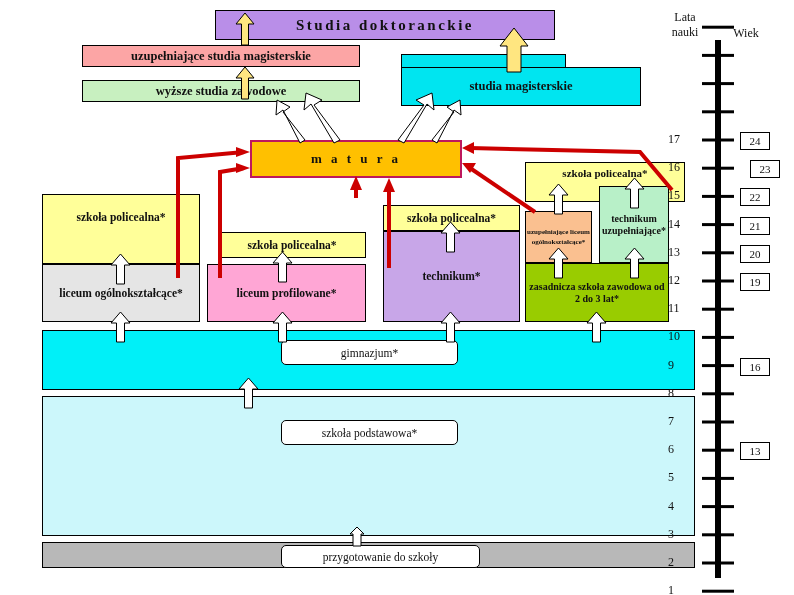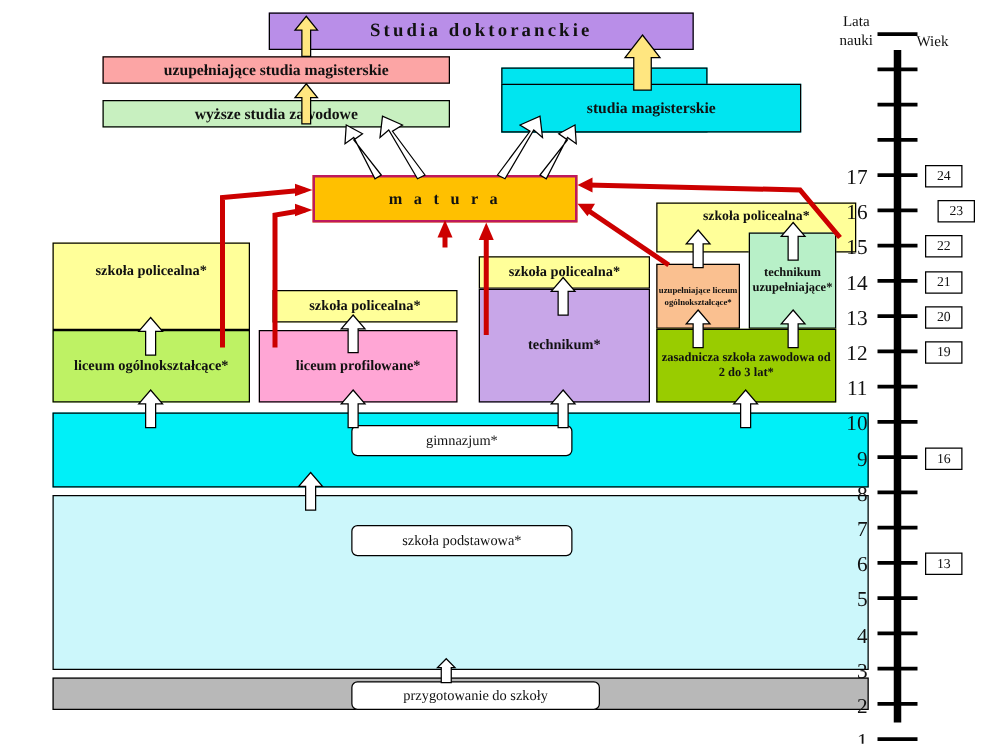--- a/index.html
+++ b/index.html
@@ -31,21 +31,21 @@
       border:2px solid #be185d;font-size:13px;letter-spacing:3px;}
 
   
   .pol-left{left:42px;top:194px;width:158px;height:70px;background:#ffff99;}
   .pol-left .t{position:absolute;left:0;top:16px;width:100%;font-size:11.5px;}
   .pol-mid{left:218px;top:232px;width:148px;height:26px;background:#ffff99;font-size:11.5px;}
   .pol-tech{left:383px;top:205px;width:137px;height:26px;background:#ffff99;font-size:11.5px;}
   .pol-right{left:525px;top:162px;width:160px;height:40px;background:#ffff99;}
   .pol-right .t{position:absolute;left:0;top:4px;width:100%;font-size:11px;}
 
-  .liceum-og{left:42px;top:264px;width:158px;height:58px;background:#bef264;font-size:11.5px;text-align:right;}
+  .liceum-og{left:42px;top:264px;width:158px;height:58px;background:#e5e5e5;font-size:11.5px;text-align:right;}
   .liceum-prof{left:207px;top:264px;width:159px;height:58px;background:#ffa6d5;font-size:11.5px;}
   .technikum{left:383px;top:231px;width:137px;height:91px;background:#c8a6e8;font-size:11.5px;}
   .uzup-lo{left:525px;top:211px;width:67px;height:52px;background:#fac090;
       font-size:7px;line-height:1.45;padding:0 1px;}
   .tech-uzup{left:599px;top:186px;width:70px;height:77px;background:#b8f0c8;font-size:10px;}
   .zasadnicza{left:525px;top:263px;width:144px;height:59px;background:#99cc00;font-size:10px;}
 
   
   .gimn-band{left:42px;top:330px;width:653px;height:60px;background:#00f0f8;}
   .podst-band{left:42px;top:396px;width:653px;height:140px;background:#ccf7fb;}
@@ -60,21 +60,21 @@
 
   
   #redlayer,#whitearrows,#axislayer{position:absolute;left:0;top:0;width:794px;height:595px;
       overflow:visible;pointer-events:none;}
 
   
   .axis-title{position:absolute;text-align:center;font-size:12px;color:#111;
       font-family:"Liberation Serif",serif;}
   .lata-t{left:652px;top:10px;width:66px;line-height:1.25;}
   .wiek-t{left:722px;top:26px;width:48px;}
-  .yearnum{position:absolute;width:26px;text-align:right;font-size:17px;color:#111;}
+  .yearnum{position:absolute;width:26px;font-size:12px;color:#111;}
   .agebox{position:absolute;width:28px;height:16px;border:1px solid #000;background:#fff;
       display:flex;align-items:center;justify-content:center;font-size:11px;color:#111;}
 </style>
 </head>
 <body>
 
 <div id="stage">
 
   <div class="box doktoranckie">Studia doktoranckie</div>
 

